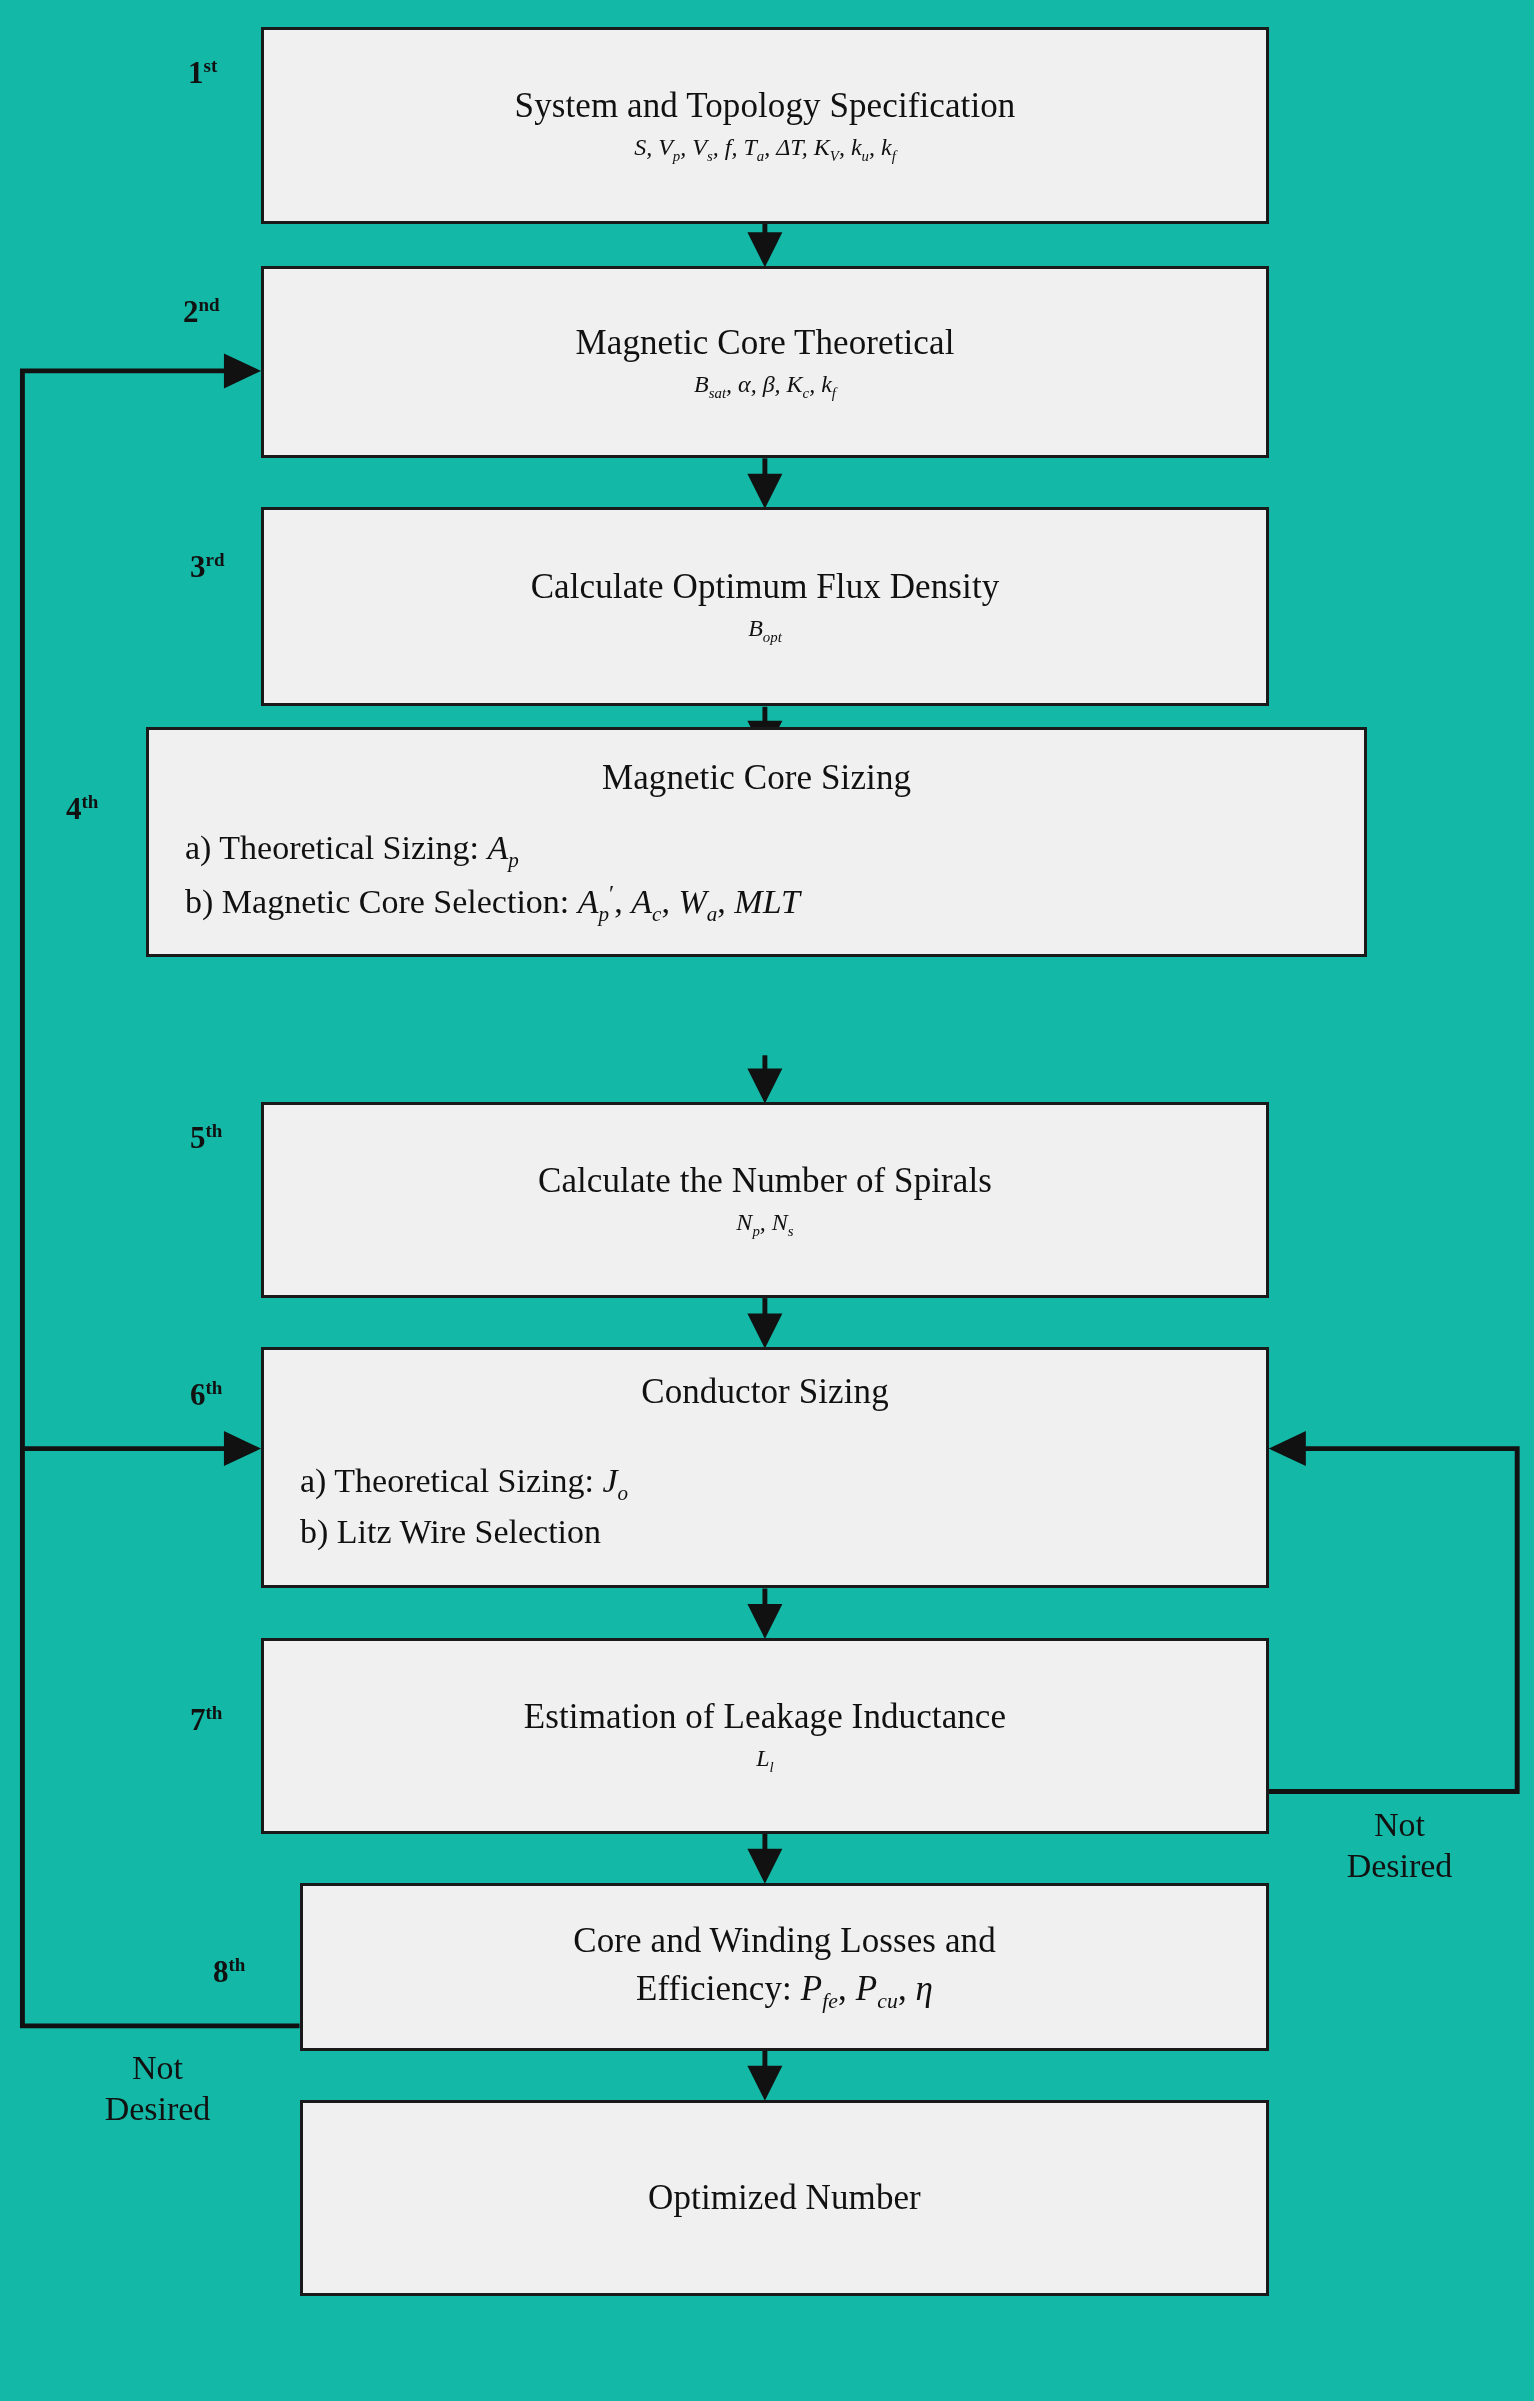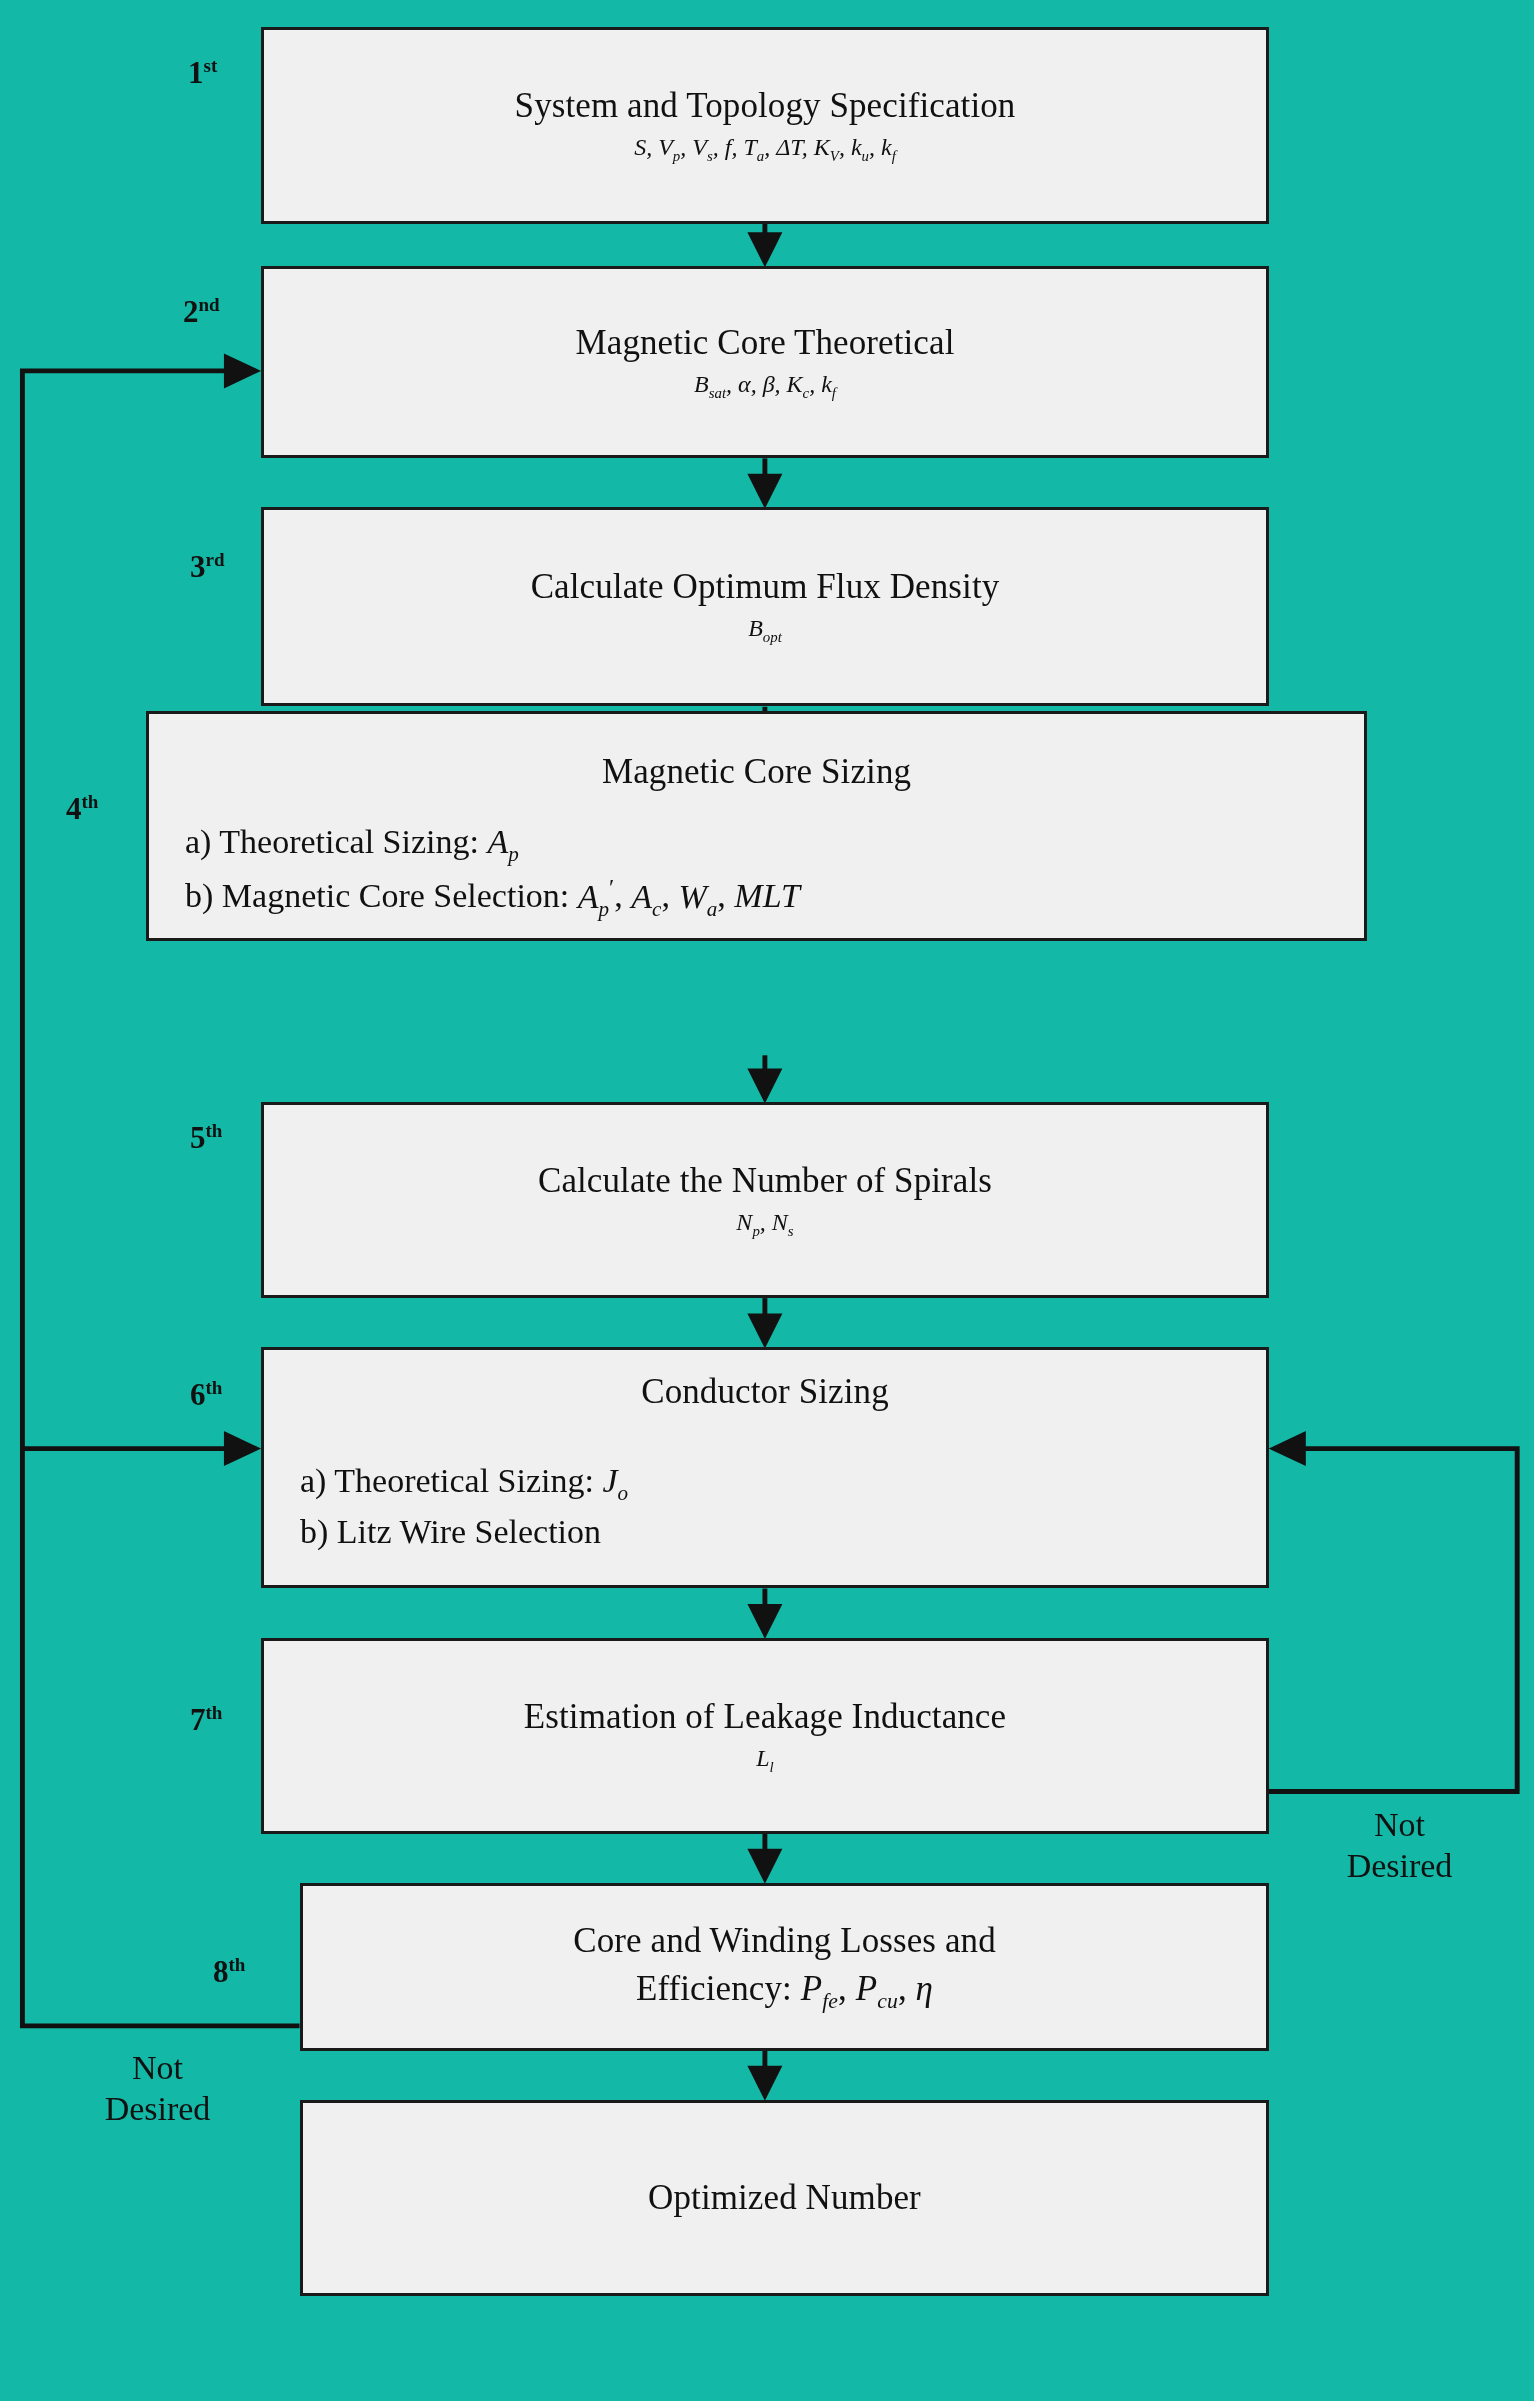--- a/index.html
+++ b/index.html
@@ -153,21 +153,21 @@
     </div>
   </div>
 
   <div class="node" style="left:261px;top:507px;width:1008px;height:199px;">
     <div class="ttl">Calculate Optimum Flux Density</div>
     <div class="sub">
       <em class="m">B<sub class="s">opt</sub></em>
     </div>
   </div>
 
-  <div class="node" style="left:146px;top:711px;width:1221px;height:230px;justify-content:center;padding-top:26.6px;">
+  <div class="node" style="left:146px;top:727px;width:1221px;height:230px;justify-content:flex-start;padding-top:26.6px;">
     <div class="ttl">Magnetic Core Sizing</div>
     <div class="bullets">
       <div>a) Theoretical Sizing: <em class="m">A<sub class="s">p</sub></em></div>
       <div>b) Magnetic Core Selection: <em class="m">A<sub class="s">p</sub></em><sup class="p">′</sup>, <em class="m">A<sub class="s">c</sub></em>, <em class="m">W<sub class="s">a</sub></em>, <em class="m">MLT</em></div>
     </div>
   </div>
 
   <div class="node" style="left:261px;top:1102px;width:1008px;height:196px;">
     <div class="ttl">Calculate the Number of Spirals</div>
     <div class="sub">

